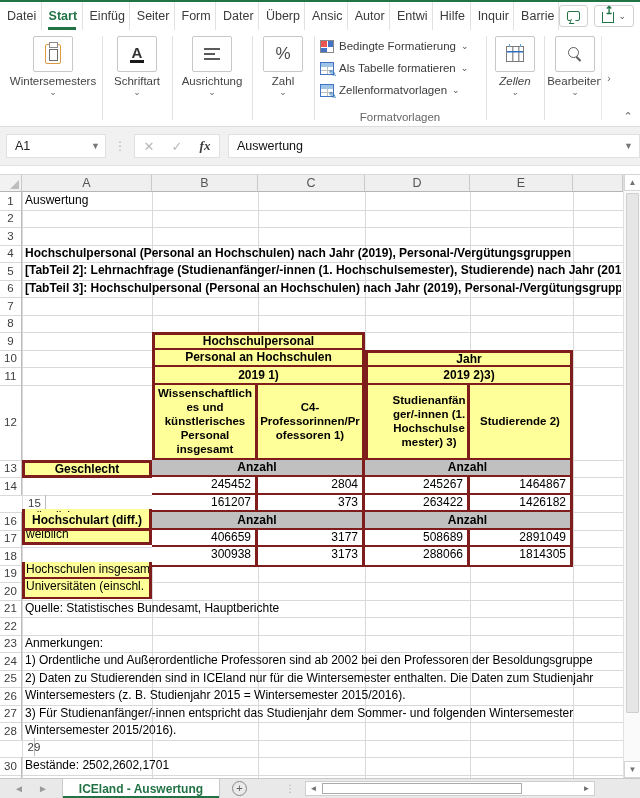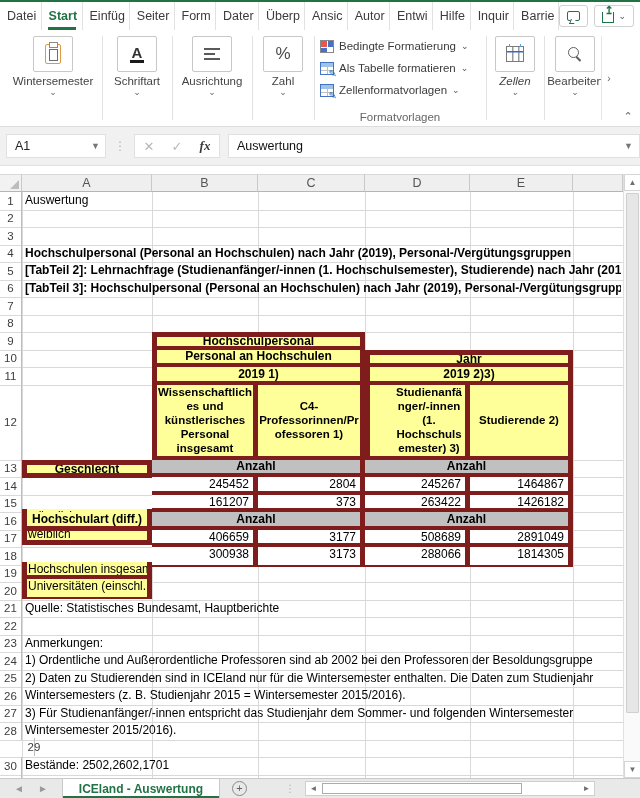--- a/index.html
+++ b/index.html
@@ -84,21 +84,21 @@
   .ch { height:18px; background:#efefef; border-right:1px solid #c9c9c9; border-bottom:1px solid #b5b5b5; border-top:1px solid #d9d9d9; font-size:12.5px; color:#555; display:flex; align-items:center; justify-content:center; }
   .ch.corner { position:relative; background:#f2f2f2; }
   .ch.corner::after { content:""; position:absolute; right:2px; bottom:2px; border-left:9px solid transparent; border-bottom:9px solid #bdbdbd; }
   .gridbody { position:absolute; left:0; top:26px; width:623px; height:586px; overflow:hidden; background:#fff; }
   .vline { position:absolute; top:0; width:1px; height:586px; background:#d9d9d9; }
   .hline { position:absolute; left:0; width:623px; height:1px; background:#d9d9d9; }
   .rnum { position:absolute; left:0; width:22px; font-size:11.5px; color:#3c3c3c; display:flex; align-items:center; justify-content:center; border-right:1px solid #bdbdbd; }
   .fcell { position:absolute; left:25px; width:596px; height:17.5px; line-height:17.5px; font-size:12px; white-space:nowrap; overflow:hidden; z-index:2; }
   .fcell.b { font-weight:bold; }
   
-  .tc { position:absolute; border:5px solid #7f1d1d; font-size:12px; overflow:hidden; z-index:3; background:#fff; }
+  .tc { position:absolute; border:3px solid #7f1d1d; font-size:12px; overflow:hidden; z-index:3; background:#fff; }
   .tc.nt { border-top:none; }
   .tc.nl { border-left:none; }
   .tc.yel { background:var(--yellow,#ffff99); }
   .tc.gray { background:var(--gray,#c0c0c0); }
   .tc.ctr { display:flex; align-items:center; justify-content:center; text-align:center; font-weight:bold; }
   .tc.lbl { font-weight:normal; padding-left:1px; line-height:15.5px; white-space:nowrap;margin-top:32px; }
   .tc.num { text-align:right; padding-right:4px; line-height:15.5px; }
   .tc.wraphead { display:flex; align-items:center; justify-content:center; text-align:center; font-weight:bold; font-size:11.5px; line-height:14px; padding:1px; word-break:break-word; }
   .tc.thick { border-bottom-width:2px; }
 
@@ -149,21 +149,21 @@
           <span class="smallchev">⌄</span>
         </div>
     </div>
   </div>
 
   <div class="ribbon">
     <div class="rgroup" style="left:6px;width:94px;">
       <div class="bigbtn">
           <span class="clip-icon"></span>
         </div>
-      <div class="glabel">Wintersemester</div>
+      <div class="glabel">Wintersemesters</div>
       <div class="gchev">⌄</div>
     </div>
     <div class="rsep" style="left:102px;"></div>
     <div class="rgroup" style="left:104px;width:66px;">
       <div class="bigbtn">
           <span class="font-icon">A</span>
         </div>
       <div class="glabel">Schriftart</div>
       <div class="gchev">⌄</div>
     </div>
@@ -350,21 +350,21 @@
         <div class="rnum" style="top: 70px; height: 17.5px;">5</div>
         <div class="rnum" style="top: 87.5px; height: 17.5px;">6</div>
         <div class="rnum" style="top: 105px; height: 17.5px;">7</div>
         <div class="rnum" style="top: 122.5px; height: 17.5px;">8</div>
         <div class="rnum" style="top: 140px; height: 17.5px;">9</div>
         <div class="rnum" style="top: 157.5px; height: 17.5px;">10</div>
         <div class="rnum" style="top: 175px; height: 17.5px;">11</div>
         <div class="rnum" style="top: 192.5px; height: 75px;">12</div>
         <div class="rnum" style="top: 267.5px; height: 17.5px;">13</div>
         <div class="rnum" style="top: 285px; height: 17.5px;">14</div>
-        <div class="rnum" style="top: 302.5px; height: 17.5px;">15</div>
+        <div class="rnum" style="top: 302.5px; height: 17.5px; margin-left: 24px;">15</div>
         <div class="rnum" style="top: 320px; height: 17.5px;">16</div>
         <div class="rnum" style="top: 337.5px; height: 17.5px;">17</div>
         <div class="rnum" style="top: 355px; height: 17.5px;">18</div>
         <div class="rnum" style="top: 372.5px; height: 17.5px;">19</div>
         <div class="rnum" style="top: 390px; height: 17.5px;">20</div>
         <div class="rnum" style="top: 407.5px; height: 17.5px;">21</div>
         <div class="rnum" style="top: 425px; height: 18px;">22</div>
         <div class="rnum" style="top: 442.5px; height: 17.5px;">23</div>
         <div class="rnum" style="top: 460px; height: 17.5px;">24</div>
         <div class="rnum" style="top: 477.5px; height: 17.5px;">25</div>

